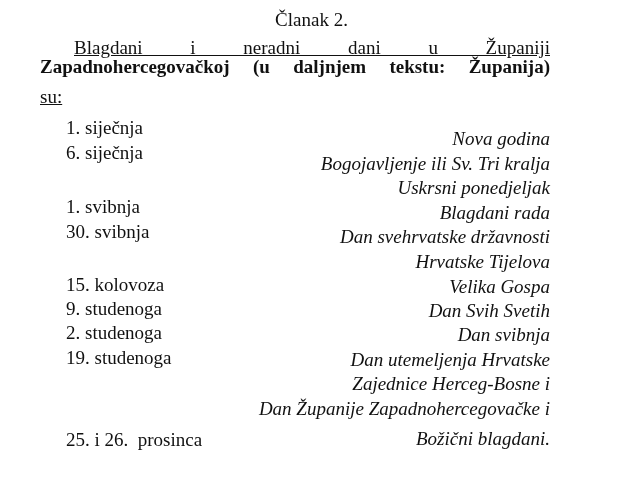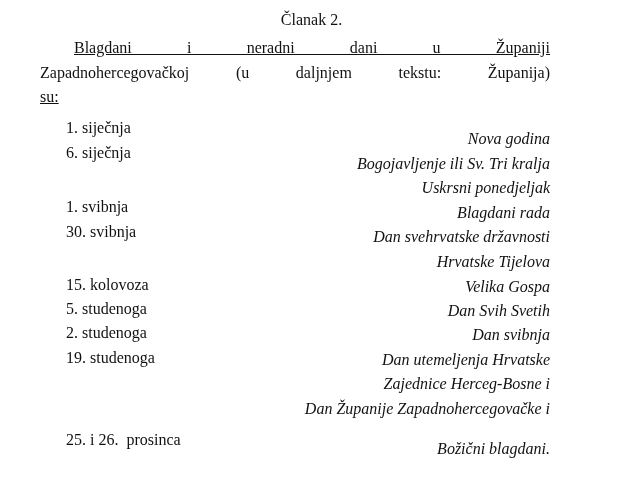--- a/index.html
+++ b/index.html
@@ -1,57 +1,57 @@
 <!DOCTYPE html>
 <html><head>
 <meta charset="utf-8">
 <style>
   html, body { margin:0; padding:0; background:#ffffff; }
   body { width:623px; height:484px; position:relative; overflow:hidden;
          font-family:"Liberation Serif", "DejaVu Serif", serif; color:#111; }
-  .line { position:absolute; font-size:16px; line-height:22px; white-space:nowrap; }
+  .line { position:absolute; font-size:19px; line-height:22px; white-space:nowrap; }
   .title { left:0; width:623px; text-align:center; top:9px; }
   .just { left:40px; width:510px; text-align:justify; text-align-last:justify; }
   .p1 { top:37px;text-decoration:underline; }
   .p1 .indent { display:inline-block; width:34px; }
-  .p2 { top:62px; }
+  .p2 { top:56px;font-weight:bold; }
   .p3 { top:86px; left:40px;text-decoration:underline; }
   .date { left:66px; }
   .name { right:73px; text-align:right;font-style:italic; }
 </style>
 </head>
 <body>
 
 <div>
   <div class="line title">Članak 2.</div>
 
   <div class="line just p1"><span class="indent"></span><span>Blagdani i neradni dani u Županiji</span></div>
   <div class="line just p2">Zapadnohercegovačkoj (u daljnjem tekstu: Županija)</div>
   <div class="line p3">su:</div>
 
   <div>
     <div class="line date" style="top:117px">1. siječnja</div>
     <div class="line date" style="top:142px">6. siječnja</div>
     <div class="line date" style="top:196px">1. svibnja</div>
     <div class="line date" style="top:221px">30. svibnja</div>
     <div class="line date" style="top:274px">15. kolovoza</div>
-    <div class="line date" style="top:298px">5. studenoga</div>
+    <div class="line date" style="top:298px">9. studenoga</div>
     <div class="line date" style="top:322px">2. studenoga</div>
     <div class="line date" style="top:347px">19. studenoga</div>
     <div class="line date" style="top:429px; white-space:pre;text-align:center;">25. i 26.  prosinca</div>
   </div>
 
   <div>
     <div class="line name" style="top:128px">Nova godina</div>
     <div class="line name" style="top:153px">Bogojavljenje ili Sv. Tri kralja</div>
     <div class="line name" style="top:177px">Uskrsni ponedjeljak</div>
     <div class="line name" style="top:202px">Blagdani rada</div>
     <div class="line name" style="top:226px">Dan svehrvatske državnosti</div>
     <div class="line name" style="top:251px">Hrvatske Tijelova</div>
     <div class="line name" style="top:276px">Velika Gospa</div>
     <div class="line name" style="top:300px">Dan Svih Svetih</div>
     <div class="line name" style="top:324px">Dan svibnja</div>
     <div class="line name" style="top:349px">Dan utemeljenja Hrvatske</div>
     <div class="line name" style="top:373px">Zajednice Herceg-Bosne i</div>
     <div class="line name" style="top:398px">Dan Županije Zapadnohercegovačke i</div>
-    <div class="line name" style="top:438px">Božični blagdani.</div>
+    <div class="line name" style="top:428px">Božični blagdani.</div>
   </div>
 </div>
 
 </body></html>

